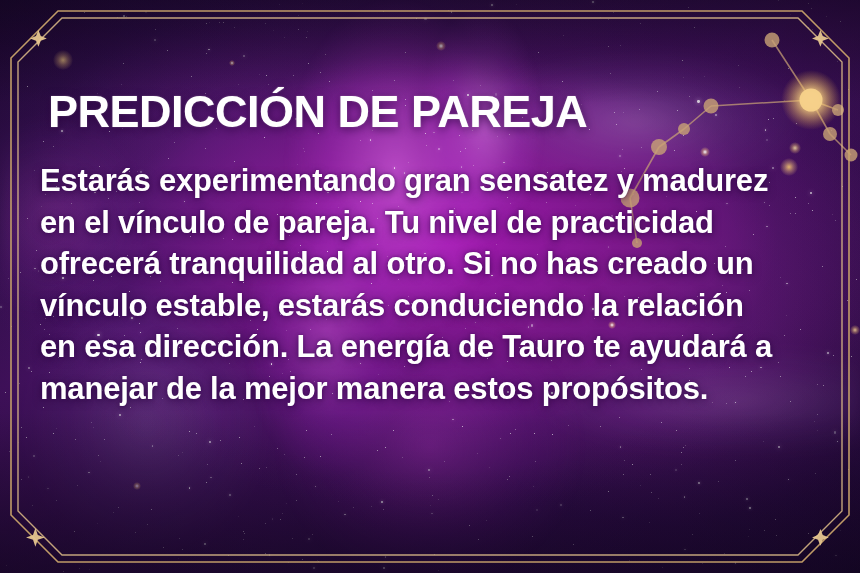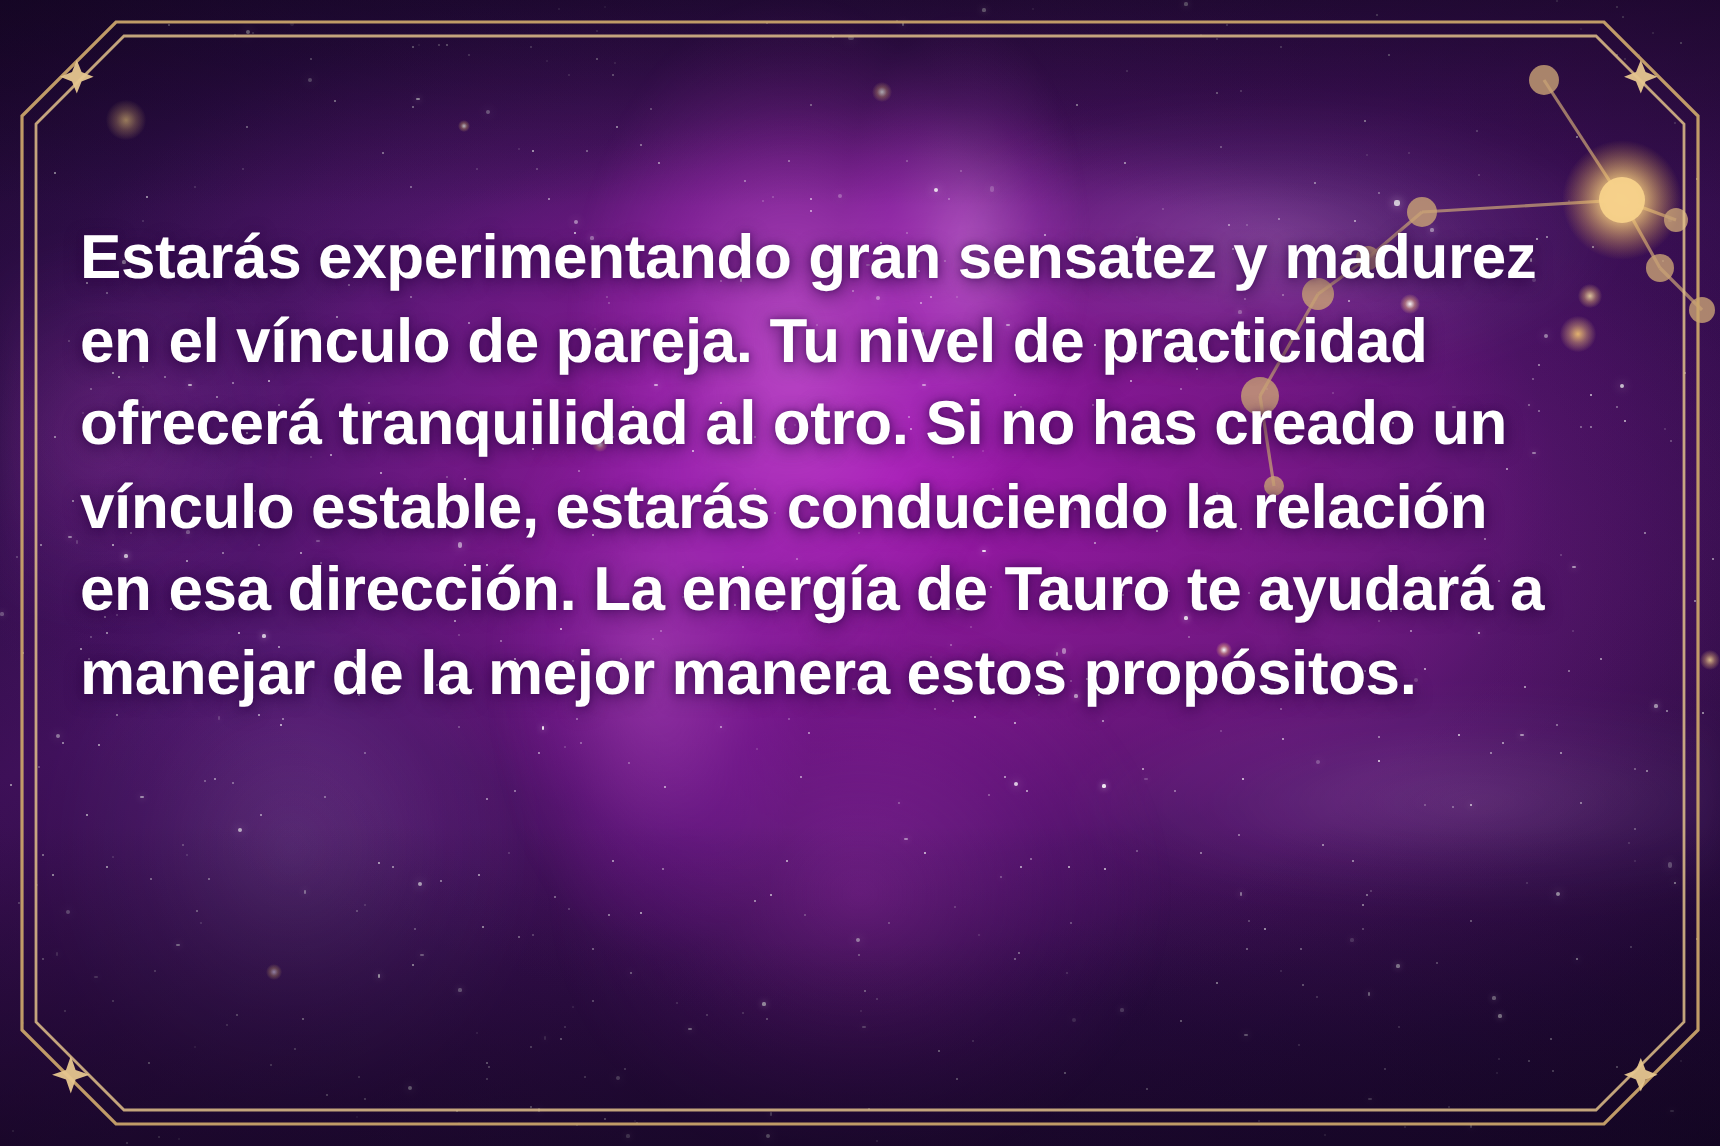--- a/index.html
+++ b/index.html
@@ -818,16 +818,17 @@
 
     <g fill="#e6c68f" fill-opacity="0.95">
       <path d="M 36,36 L 38.4,30 L 40.8,36 L 46.8,38.4 L 40.8,40.8 L 38.4,46.8 L 36,40.8 L 30,38.4 Z"></path>
       <path d="M 818,36 L 820.4,30 L 822.8,36 L 828.8,38.4 L 822.8,40.8 L 820.4,46.8 L 818,40.8 L 812,38.4 Z"></path>
       <path d="M 33,535 L 35.4,528 L 37.8,535 L 44.8,537.4 L 37.8,539.8 L 35.4,546.8 L 33,539.8 L 26,537.4 Z"></path>
       <path d="M 818,535 L 820.4,529 L 822.8,535 L 828.8,537.4 L 822.8,539.8 L 820.4,545.8 L 818,539.8 L 812,537.4 Z"></path>
     </g>
   </svg>
 
   <div id="text-wrap">
+    <h1 id="title">PREDICCIÓN DE PAREJA</h1>
     <p id="body-text"><span>Estarás experimentando gran sensatez y madurez</span><br><span>en el vínculo de pareja. Tu nivel de practicidad</span><br><span>ofrecerá tranquilidad al otro. Si no has creado un</span><br><span>vínculo estable, estarás conduciendo la relación</span><br><span>en esa dirección. La energía de Tauro te ayudará a</span><br><span>manejar de la mejor manera estos propósitos.</span></p>
   </div>
 
 </div>
 
 </body></html>

